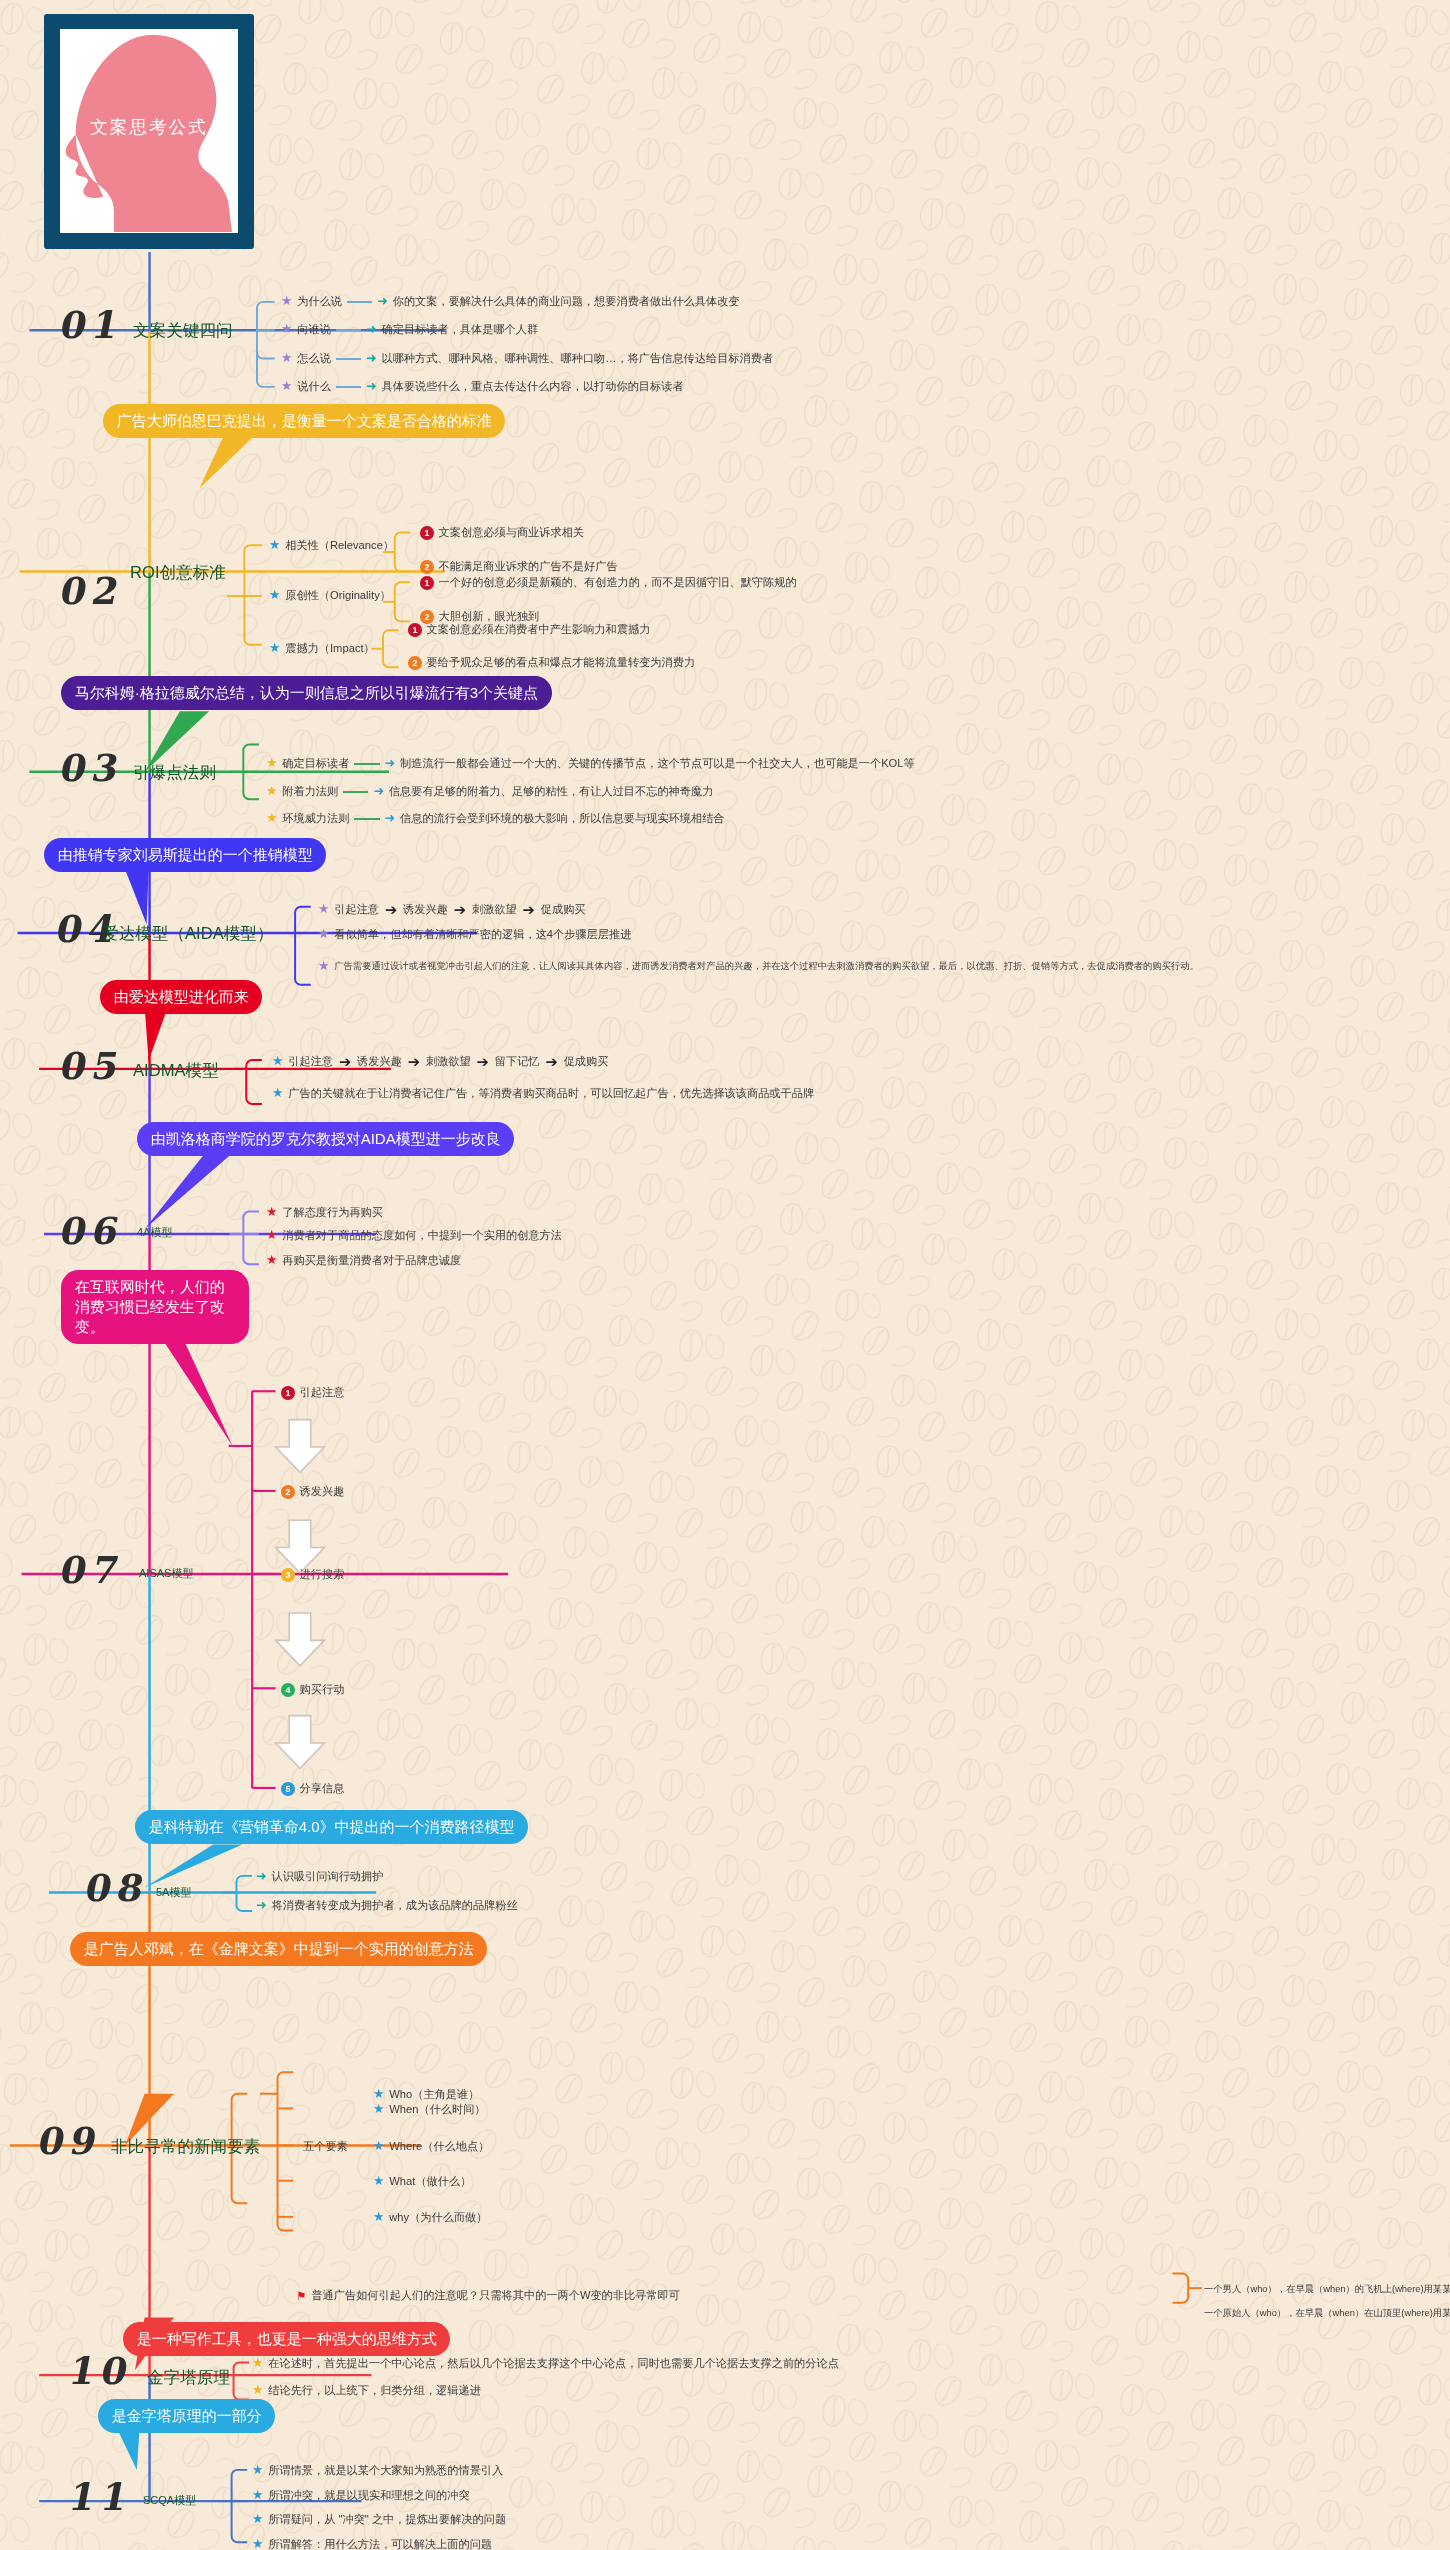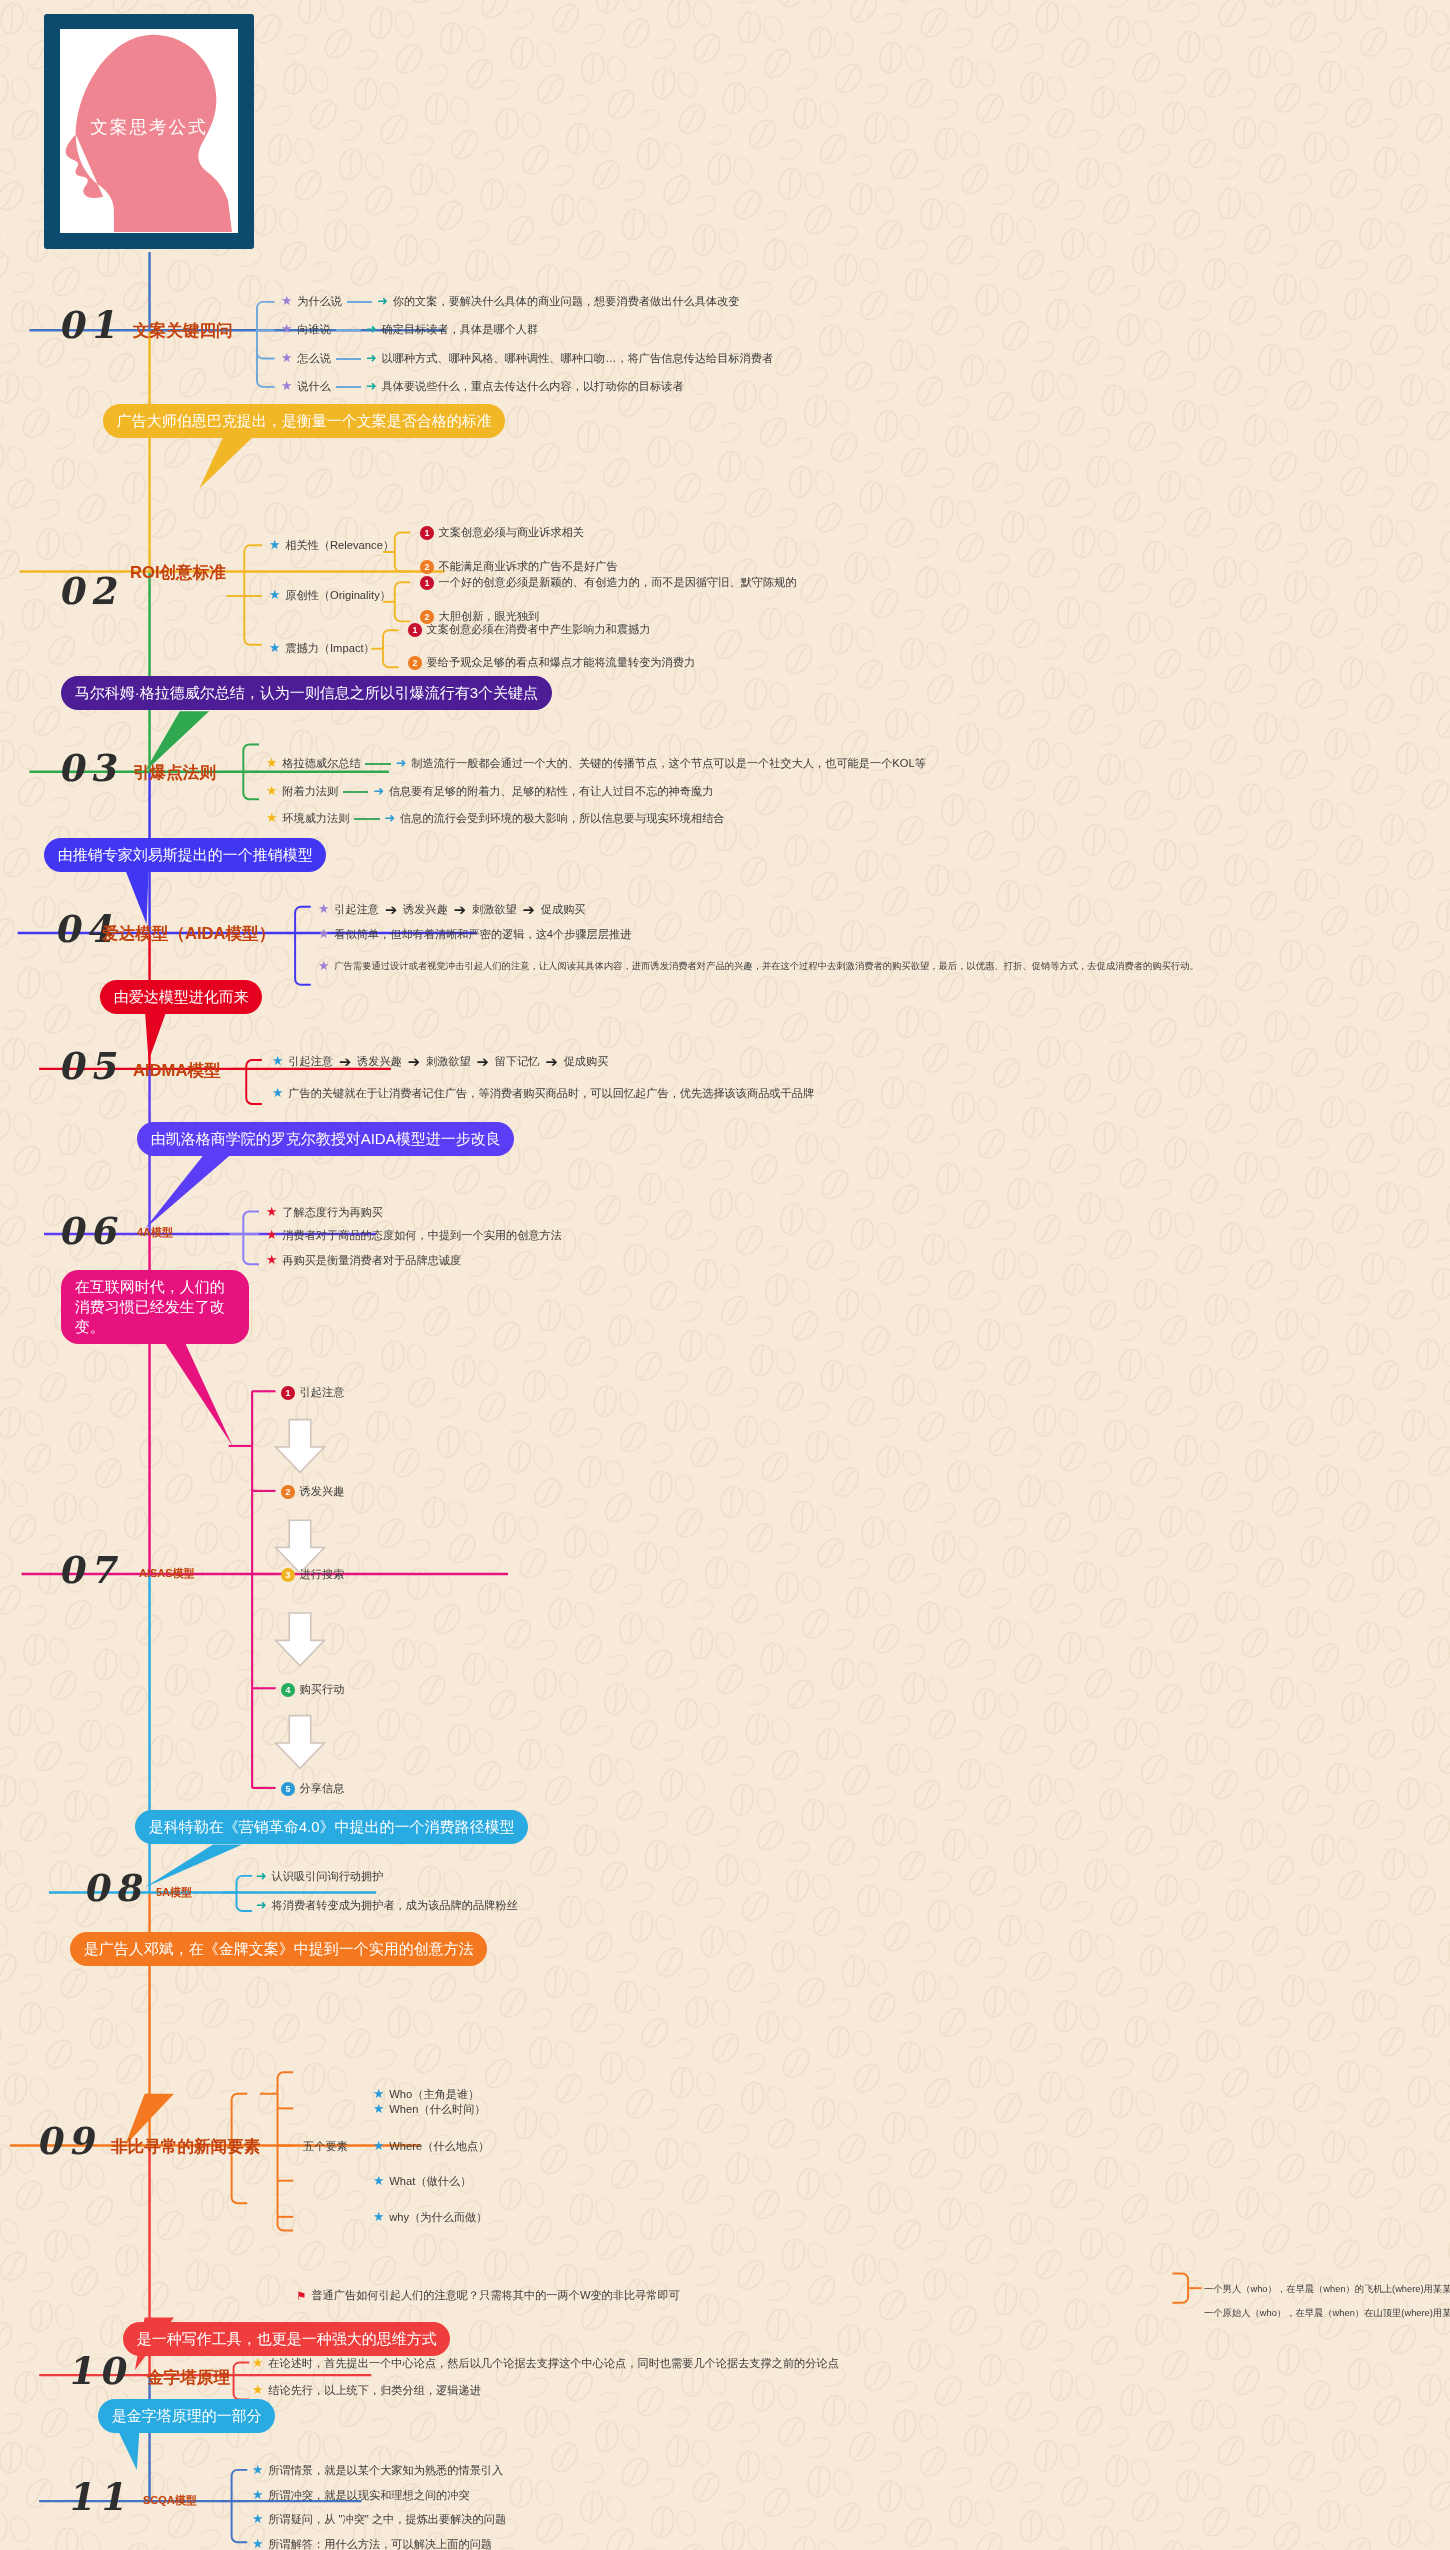--- a/index.html
+++ b/index.html
@@ -17,21 +17,21 @@
   .title-card{position:absolute;left:44px;top:13.7px;width:210px;height:235px;
     background:#0c4a6e;border-radius:2.9px;box-sizing:border-box;padding:15.6px;}
   .title-inner{width:100%;height:100%;background:#fff;position:relative;overflow:hidden;}
   .head-svg{position:absolute;left:0;top:0;}
   .title-text{position:absolute;left:0;right:0;top:86px;text-align:center;color:#fff;
     font-size:17.6px;letter-spacing:2px;font-weight:400;}
 
   
   .sec-num{position:absolute;font-family:"DejaVu Serif",serif;font-size:37px;color:#2e2e2e;
     font-style:italic;font-weight:700;letter-spacing:5.9px;white-space:nowrap;}
-  .sec-title{position:absolute;font-size:16.6px;font-weight:700;color:#c2410c;white-space:nowrap;}
+  .sec-title{position:absolute;font-size:16.6px;font-weight:400;color:#14532d;white-space:nowrap;}
   .sec-title.sm{font-size:11px;}
 
   
   .row{position:absolute;display:flex;align-items:center;gap:4.9px;white-space:nowrap;
     font-size:11.2px;color:#3a3a3a;line-height:1.2;}
   .row .txt{white-space:nowrap;}
   .row.tiny{font-size:9.3px;}
 
   .star{font-size:12.7px;line-height:1;}
   .star.purple{color:#9b7fd4;}
@@ -297,21 +297,21 @@
 <div class="row" style="left:408px;top:656px;">
   <span class="badge b-orange">2</span>
   <span class="txt">要给予观众足够的看点和爆点才能将流量转变为消费力</span>
 </div>
 <div class="callout" style="left:61px;top:676px;background:#4c1d95;">马尔科姆·格拉德威尔总结，认为一则信息之所以引爆流行有3个关键点</div>
 
 <div class="sec-num" style="left:61px;top:746px;">03</div>
 <div class="sec-title" style="left:133px;top:762px;">引爆点法则</div>
 <div class="row" style="left:266px;top:757px;">
   <span class="star gold">★</span>
-  <span class="txt">格拉德威尔总结</span>
+  <span class="txt">确定目标读者</span>
   <span class="dash green"></span>
   <span class="arr blue">➜</span>
   <span class="txt">制造流行一般都会通过一个大的、关键的传播节点，这个节点可以是一个社交大人，也可能是一个KOL等</span>
 </div>
 <div class="row" style="left:266px;top:785px;">
   <span class="star gold">★</span>
   <span class="txt">附着力法则</span>
   <span class="dash green"></span>
   <span class="arr blue">➜</span>
   <span class="txt">信息要有足够的附着力、足够的粘性，有让人过目不忘的神奇魔力</span>

